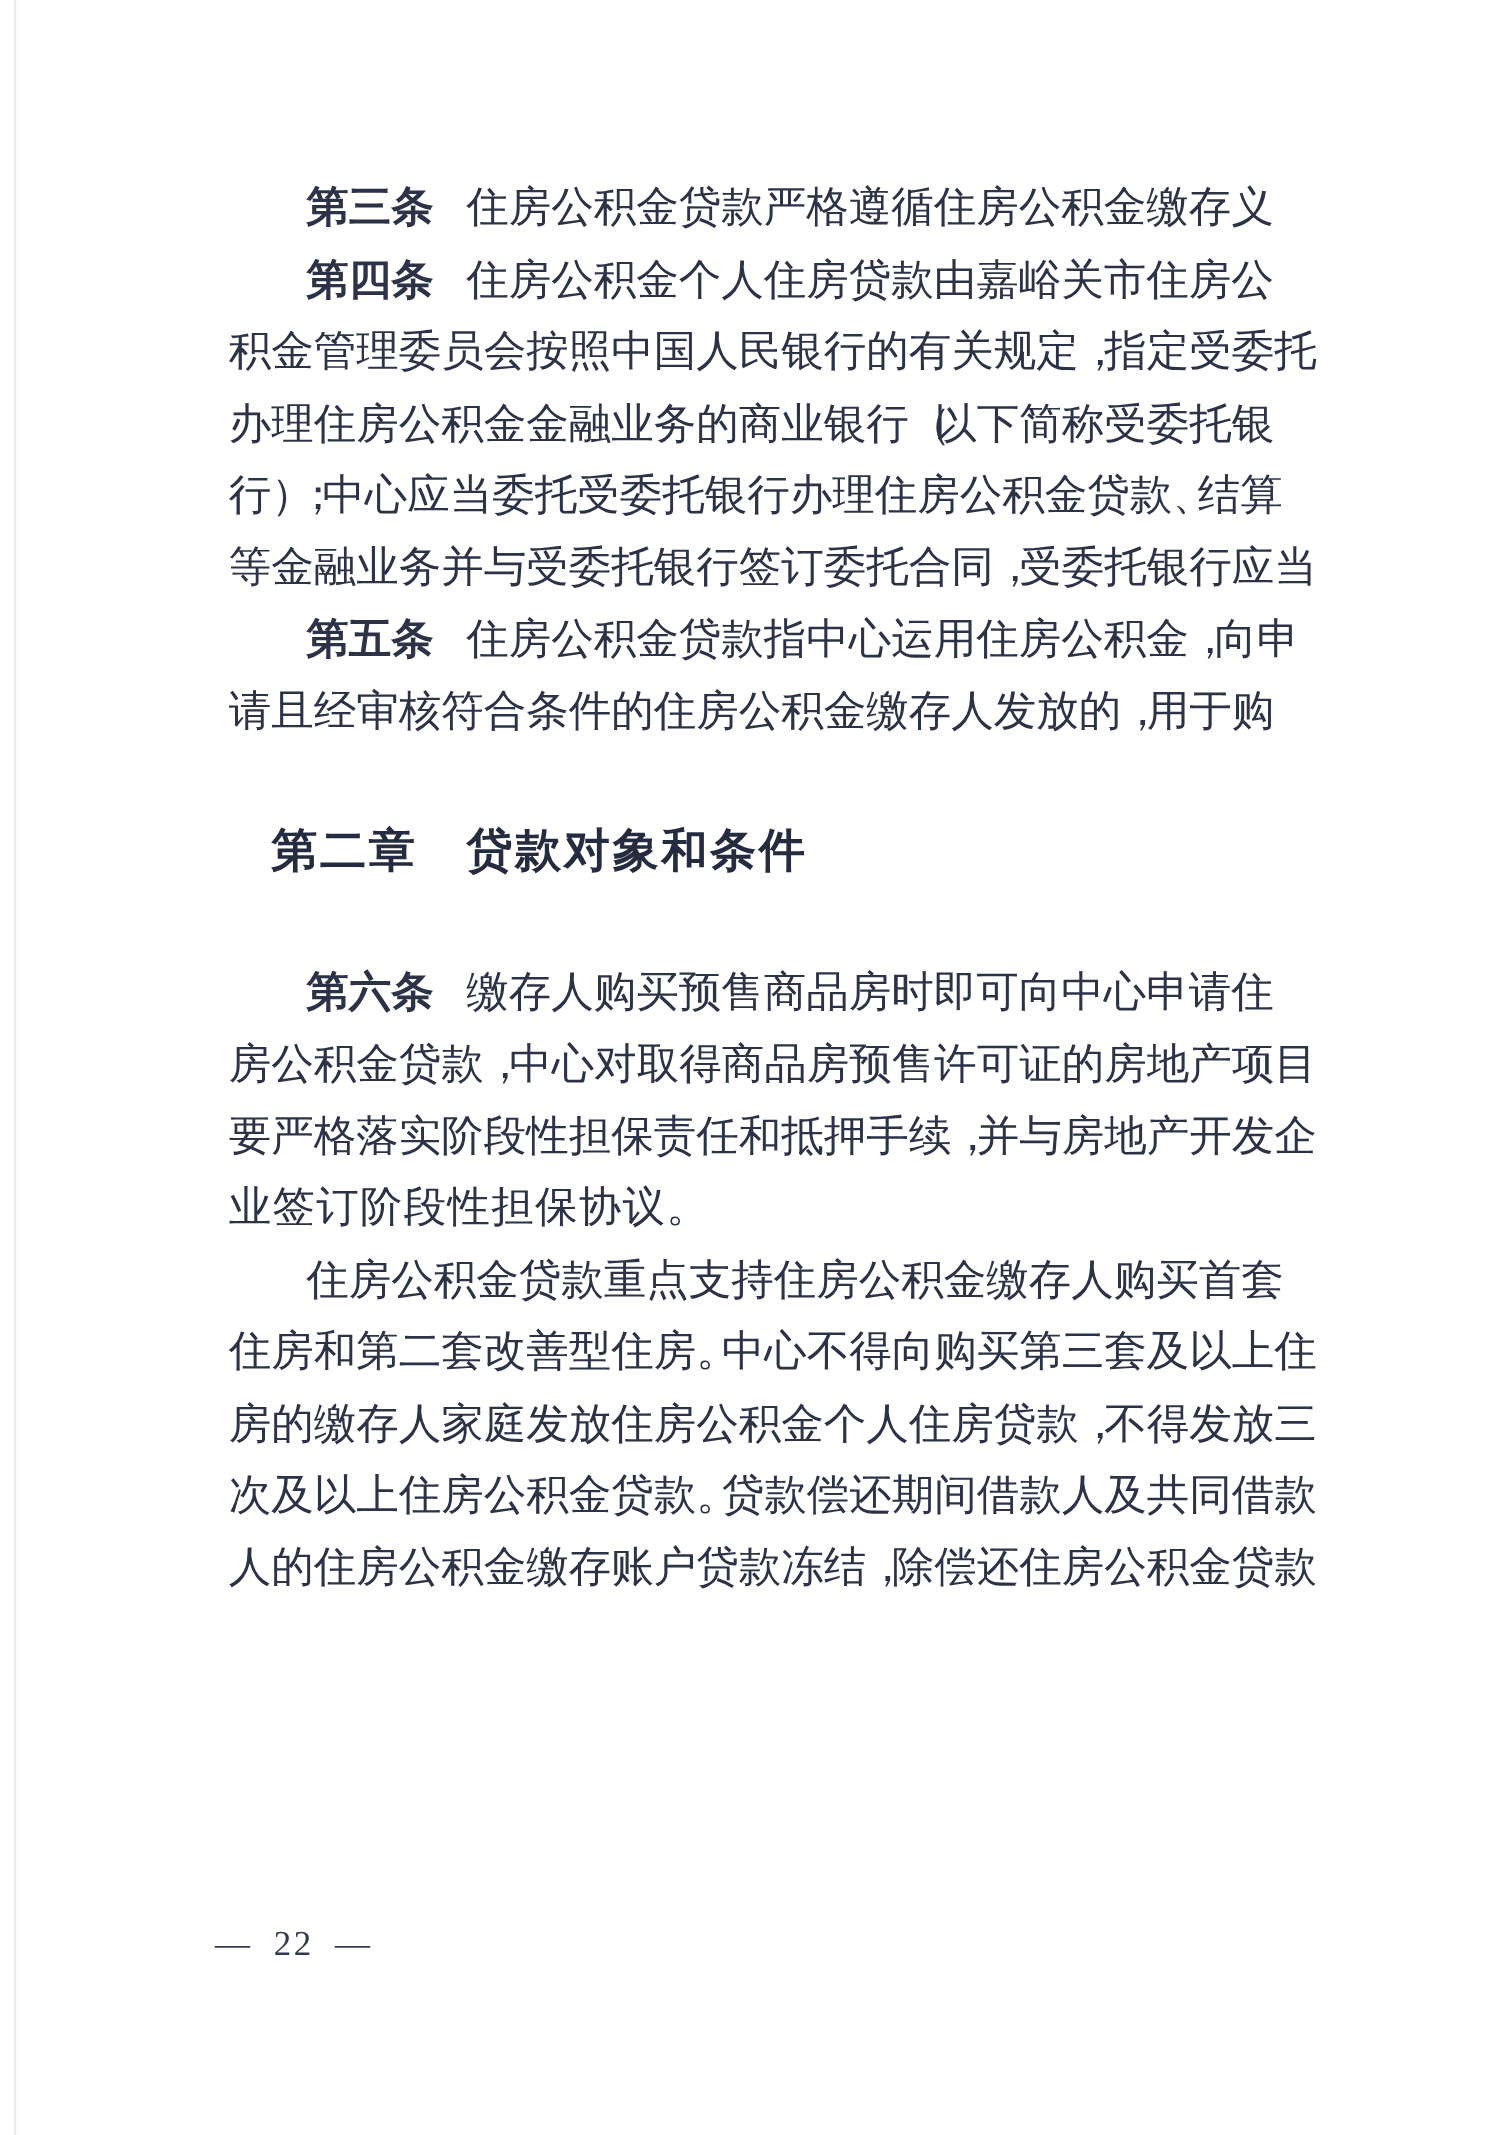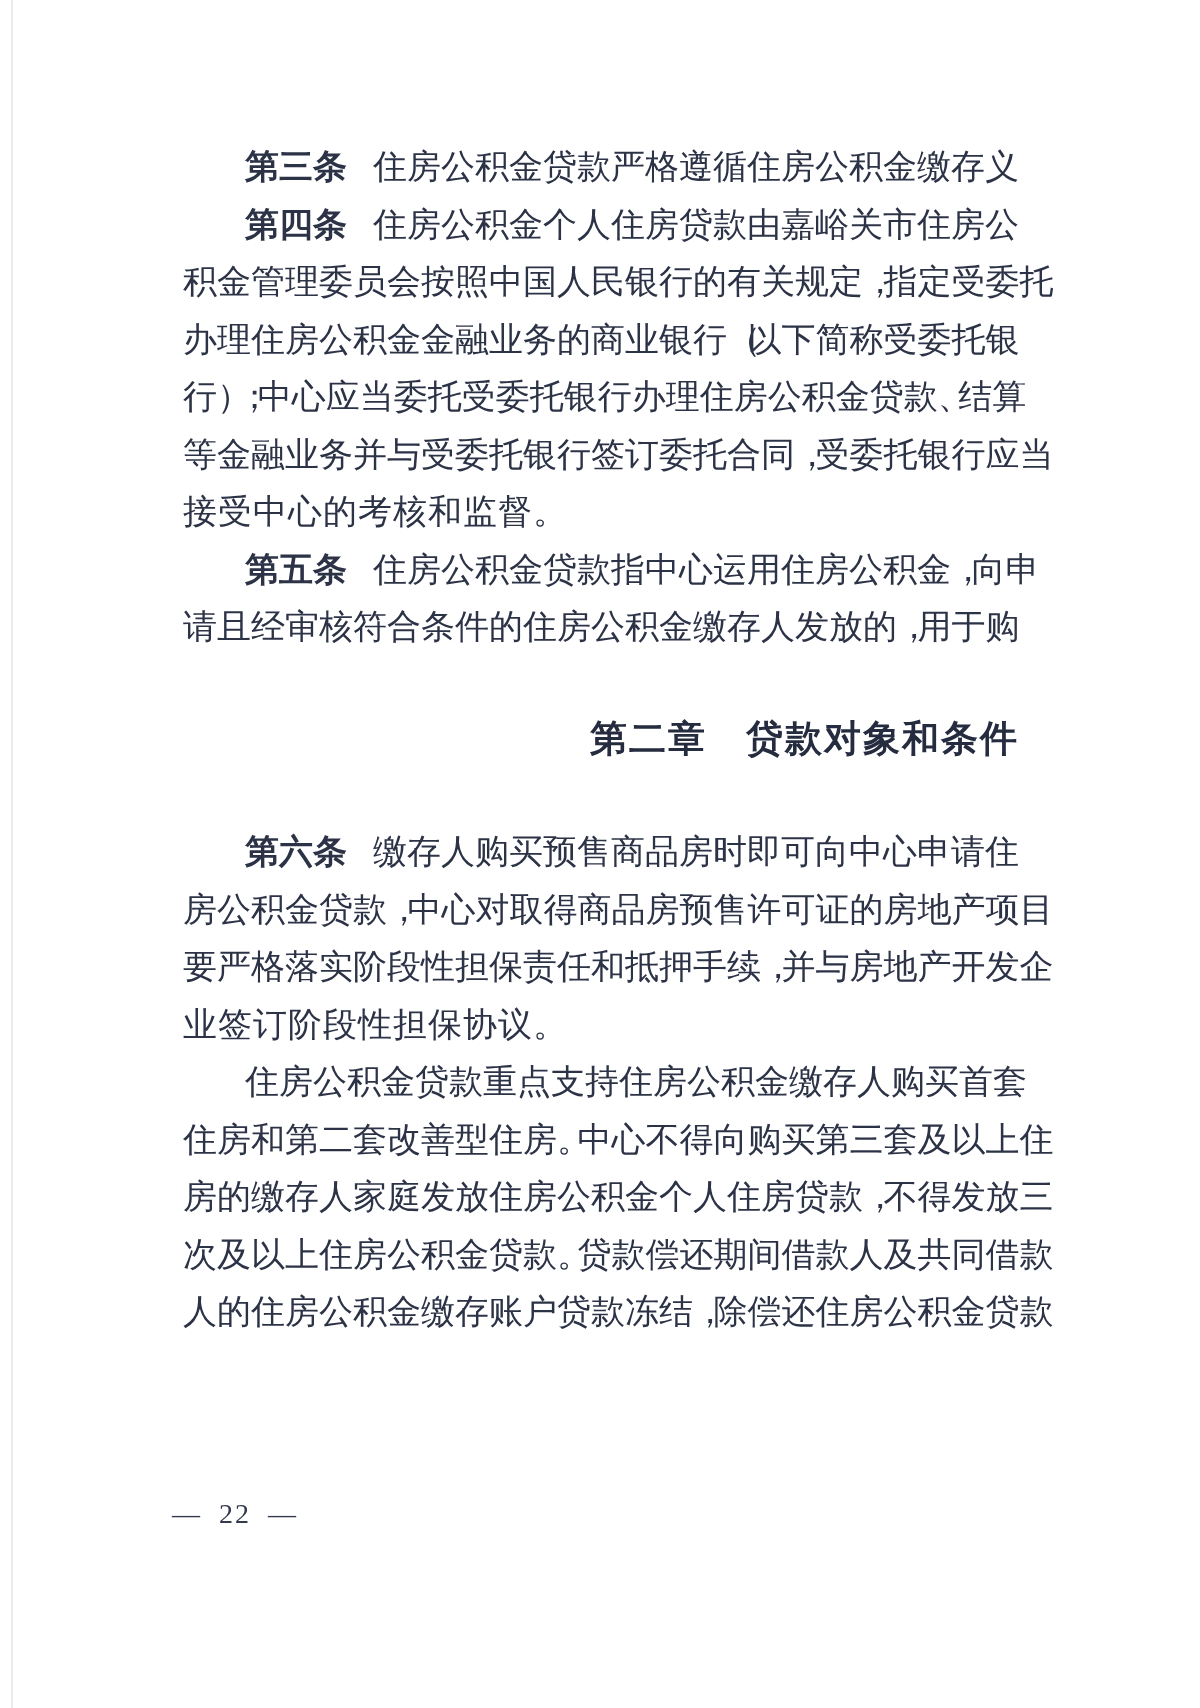--- a/index.html
+++ b/index.html
@@ -23,27 +23,27 @@
   .line{display:block;letter-spacing:1px;white-space:nowrap;height:57.5px;}
   .line.fill{display:flex;justify-content:space-between;letter-spacing:0;align-items:baseline;}
   .line.indent{padding-left:62px;}
   .split{display:contents;}
   .line.fill span{flex:0 0 auto;}
   .p{display:inline-block;width:0.6em;overflow:visible;}
   .b{font-family:"Liberation Sans","DejaVu Sans",sans-serif;font-weight:700;}
   .sp{flex:0 0 26px;width:26px;display:inline-block;}
   .chapter{
     margin:54px 0 56px 0;padding-left:34px;
-    text-align:right;
+    text-align:left;
     font-size:37px;font-weight:700;letter-spacing:2px;
     font-family:"Liberation Sans","DejaVu Sans",sans-serif;
     line-height:57.5px;color:#262c40;
   }
   .page-number{
-    position:absolute;left:172px;top:1498px;
+    position:absolute;left:172px;top:1540px;
     font-size:28px;letter-spacing:2px;word-spacing:8px;
     color:#333a4e;
   }
 </style>
 </head>
 <body>
 
 <div class="page">
   <div class="scan-edge"></div>
 
@@ -67,23 +67,20 @@
         <span class="split"><span>积</span><span>金</span><span>管</span><span>理</span><span>委</span><span>员</span><span>会</span><span>按</span><span>照</span><span>中</span><span>国</span><span>人</span><span>民</span><span>银</span><span>行</span><span>的</span><span>有</span><span>关</span><span>规</span><span>定</span><span class="p">，</span><span>指</span><span>定</span><span>受</span><span>委</span><span>托</span></span>
       </div>
       <div class="line fill">
         <span class="split"><span>办</span><span>理</span><span>住</span><span>房</span><span>公</span><span>积</span><span>金</span><span>金</span><span>融</span><span>业</span><span>务</span><span>的</span><span>商</span><span>业</span><span>银</span><span>行</span><span class="p">（</span><span>以</span><span>下</span><span>简</span><span>称</span><span>受</span><span>委</span><span>托</span><span>银</span></span>
       </div>
       <div class="line fill">
         <span class="split"><span>行</span><span class="p">）</span><span class="p">；</span><span>中</span><span>心</span><span>应</span><span>当</span><span>委</span><span>托</span><span>受</span><span>委</span><span>托</span><span>银</span><span>行</span><span>办</span><span>理</span><span>住</span><span>房</span><span>公</span><span>积</span><span>金</span><span>贷</span><span>款</span><span class="p">、</span><span>结</span><span>算</span></span>
       </div>
       <div class="line fill">
         <span class="split"><span>等</span><span>金</span><span>融</span><span>业</span><span>务</span><span>并</span><span>与</span><span>受</span><span>委</span><span>托</span><span>银</span><span>行</span><span>签</span><span>订</span><span>委</span><span>托</span><span>合</span><span>同</span><span class="p">，</span><span>受</span><span>委</span><span>托</span><span>银</span><span>行</span><span>应</span><span>当</span></span>
-      </div>
-      <div class="line">
-        <span>接受中心的考核和监督。</span>
       </div>
     </div>
 
     <div class="para">
       <div class="line fill indent">
         <span class="b split"><span>第</span><span>五</span><span>条</span></span>
         <span class="sp"></span>
         <span class="split"><span>住</span><span>房</span><span>公</span><span>积</span><span>金</span><span>贷</span><span>款</span><span>指</span><span>中</span><span>心</span><span>运</span><span>用</span><span>住</span><span>房</span><span>公</span><span>积</span><span>金</span><span class="p">，</span><span>向</span><span>申</span></span>
       </div>
       <div class="line fill">

